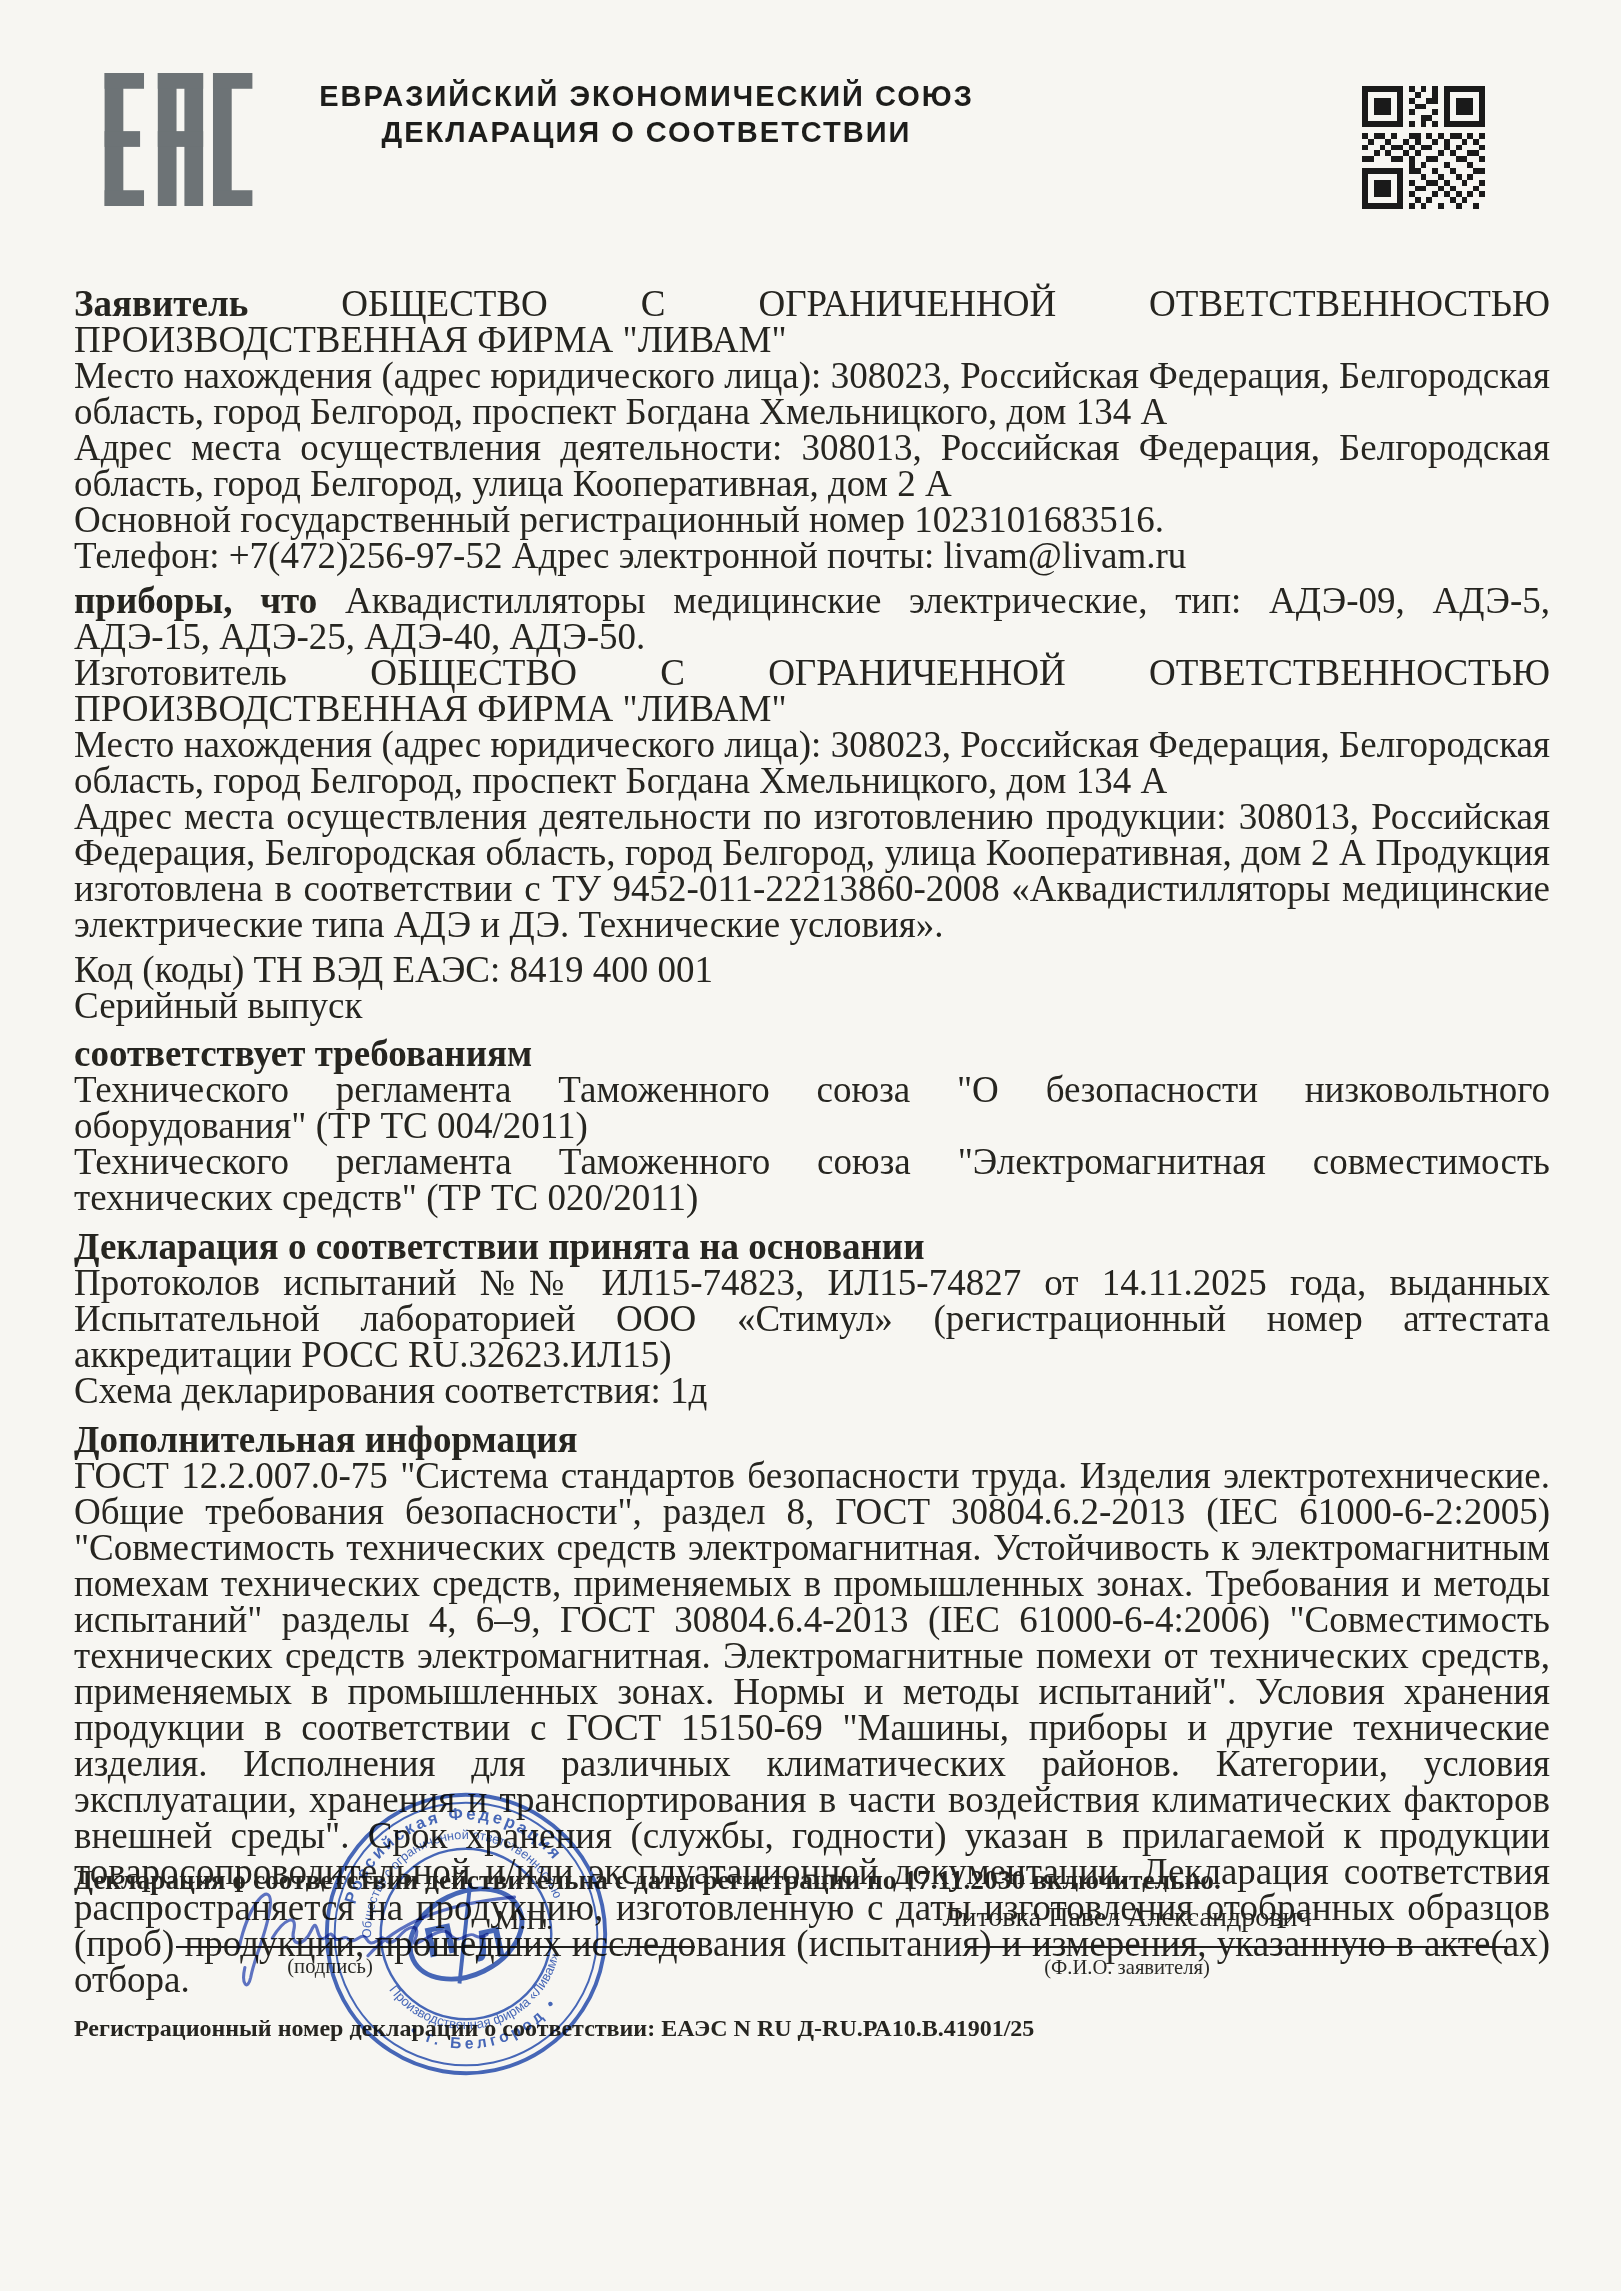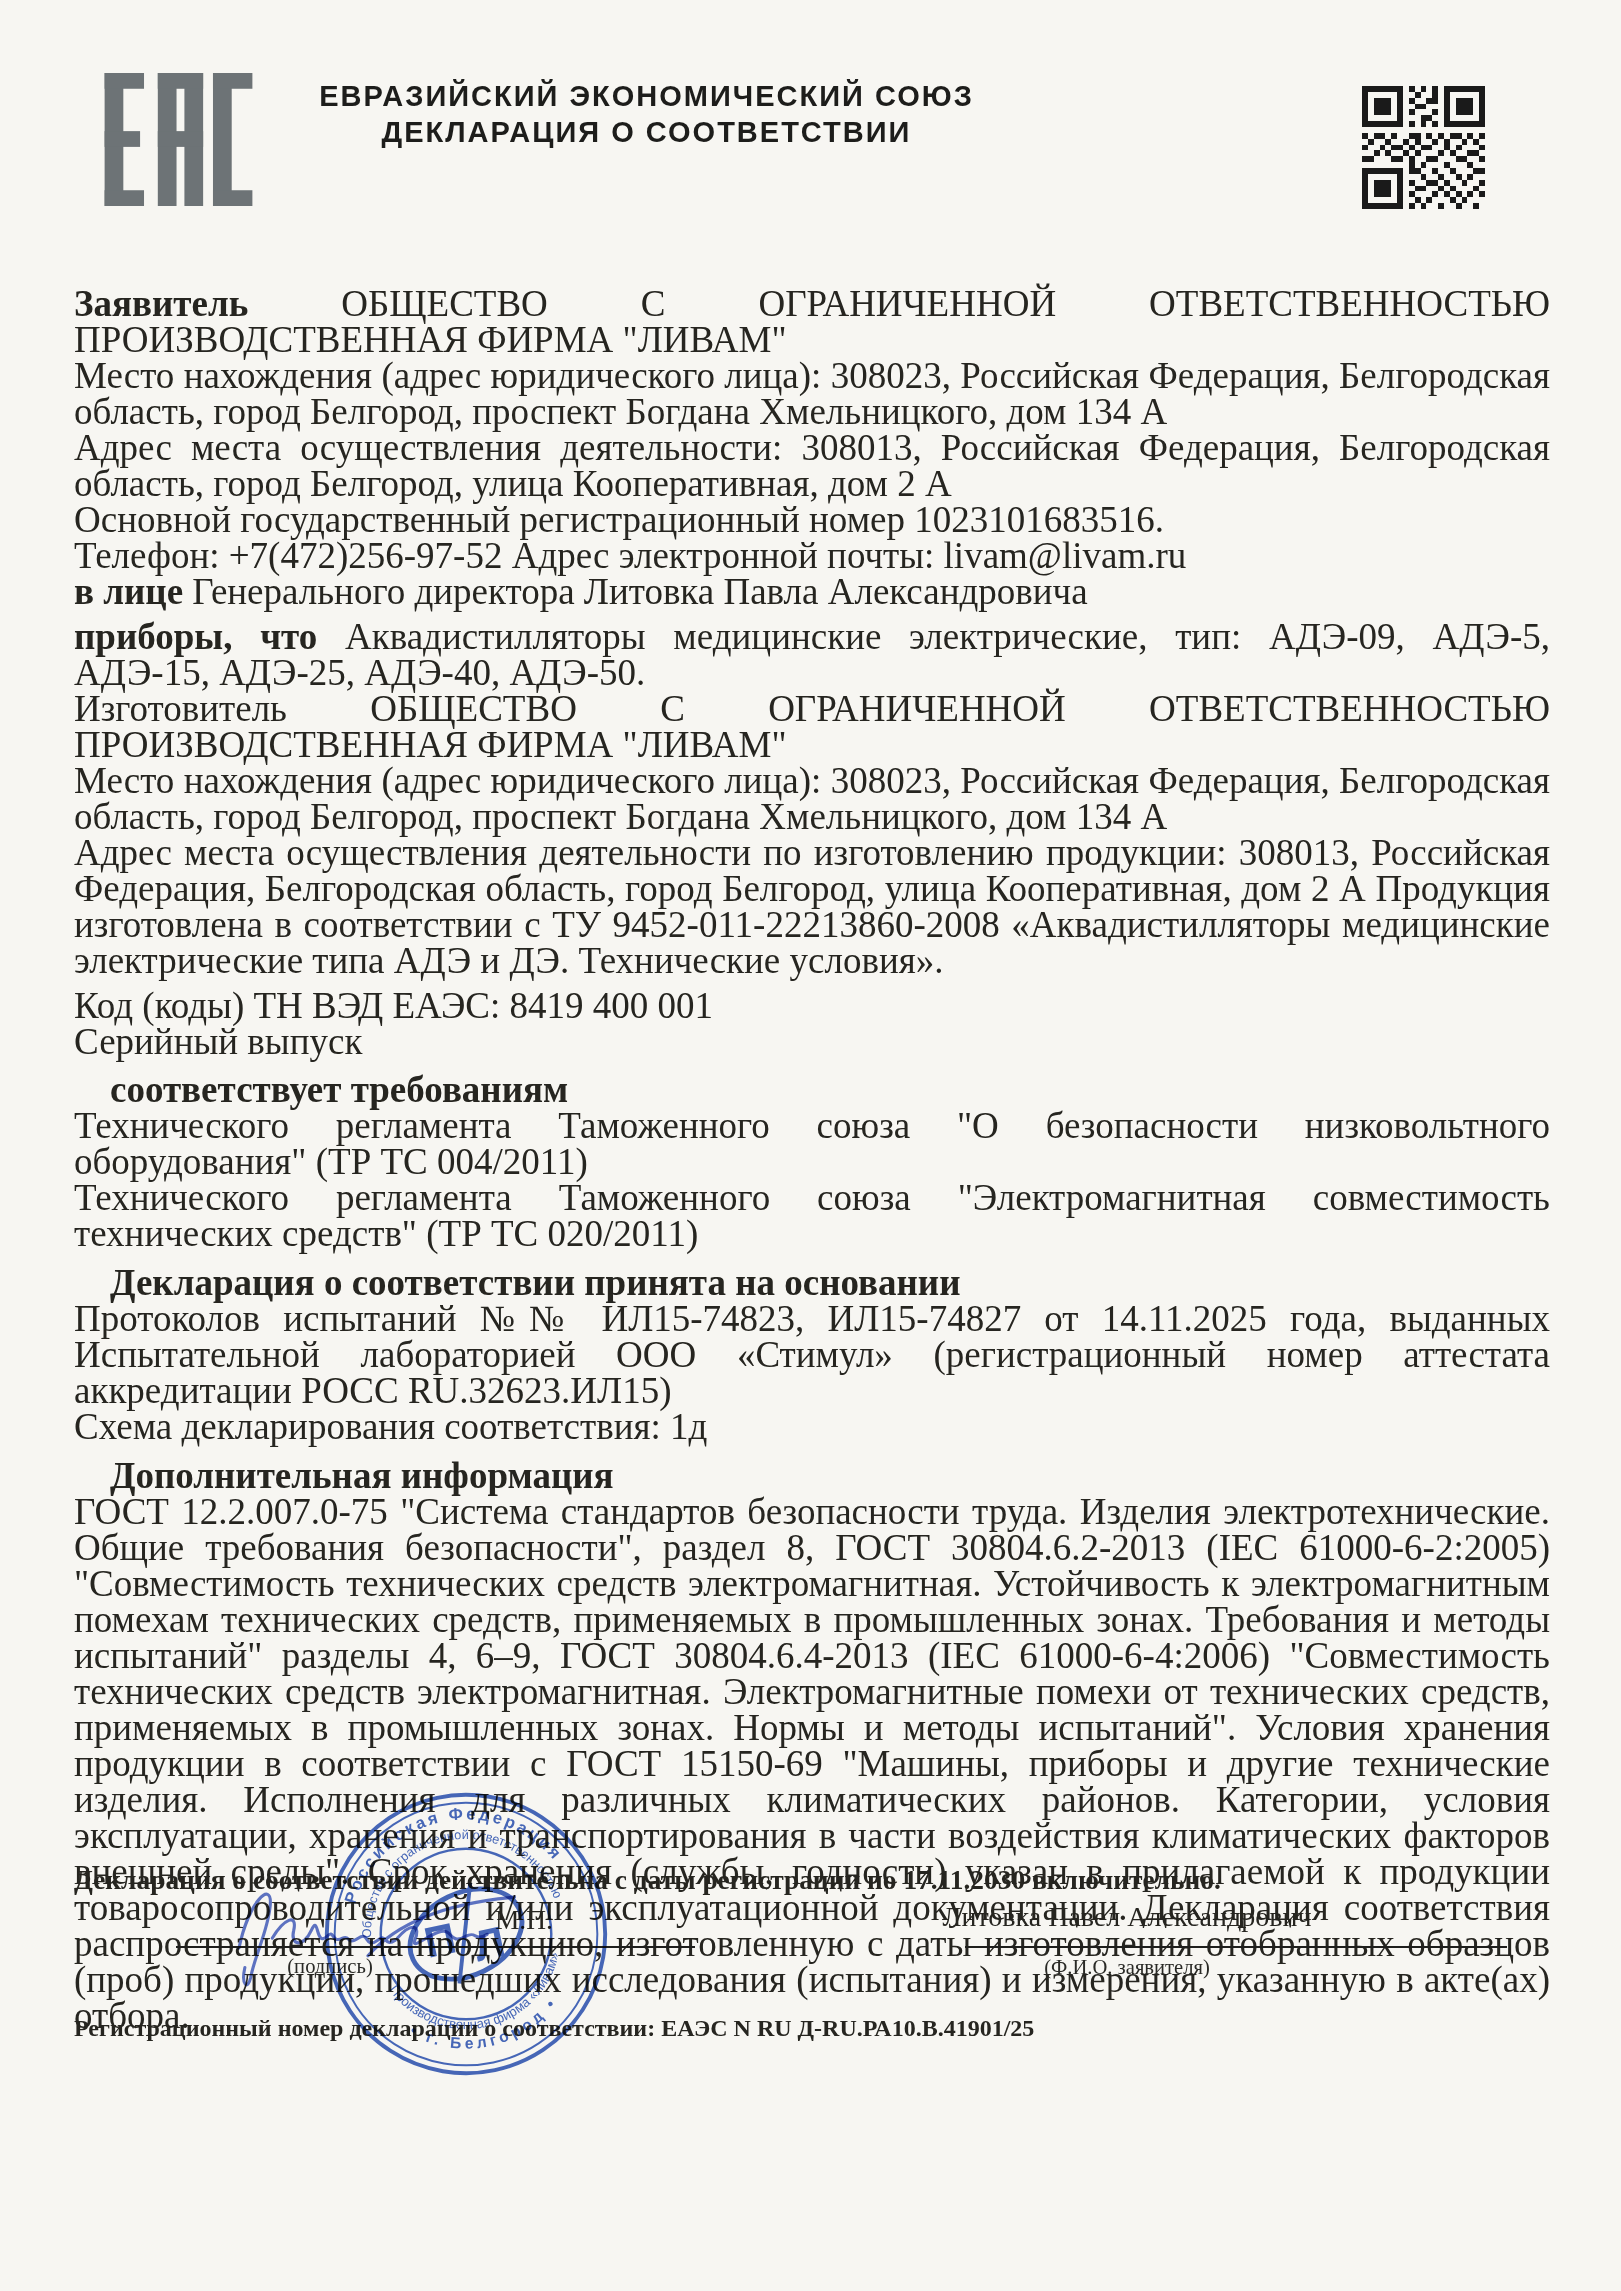--- a/index.html
+++ b/index.html
@@ -9,21 +9,21 @@
   .eac-logo{position:absolute;top:73px;left:104px;}
   .doc-title{position:absolute;top:78px;left:235px;width:823px;text-align:center;
              font-family:"Liberation Sans",sans-serif;font-weight:bold;font-size:29px;
              line-height:36px;letter-spacing:2px;color:#1d1d1b;}
   .qr{position:absolute;top:86px;left:1362px;width:123px;height:123px;}
   
   .body-block{position:absolute;top:286px;left:74px;width:1476px;font-size:37px;
               line-height:36px;text-align:justify;}
   .p{margin:0;}
   .mt{margin-top:8.8px;}
-  .mt2{margin-top:12.7px;margin-left:36px;}
+  .mt2{margin-top:12.7px;}
   .bold{font-weight:bold;}
   b.lead{font-weight:bold;}
   
   .validity{position:absolute;top:1865px;left:74px;width:1476px;font-size:27.4px;font-weight:bold;}
   .sign-line{position:absolute;border-top:2.9px solid #1f1f1d;}
   .line-left{top:1946px;left:176px;width:519px;}
   .line-right{top:1946px;left:965px;width:542px;}
   .caption{position:absolute;font-size:20.6px;color:#2a2a26;text-align:center;}
   .cap-sign{top:1955px;left:193px;width:274px;}
   .cap-fio{top:1956px;left:882px;width:490px;}
@@ -84,21 +84,20 @@
       <path fill="#1a1a1a" d="M8 0h1v1H8zM10 0h1v1h-1zM12 0h1v1h-1zM9 1h1v1H9zM12 1h1v1h-1zM8 2h1v1H8zM11 2h1v1h-1zM12 2h1v1h-1zM9 3h1v1H9zM10 3h1v1h-1zM8 4h1v1H8zM12 4h1v1h-1zM10 5h1v1h-1zM11 5h1v1h-1zM8 6h1v1H8zM10 6h1v1h-1zM12 6h1v1h-1zM0 8h1v1H0zM2 8h1v1H2zM3 8h1v1H3zM5 8h1v1H5zM8 8h1v1H8zM9 8h1v1H9zM11 8h1v1h-1zM13 8h1v1h-1zM15 8h1v1h-1zM16 8h1v1h-1zM18 8h1v1h-1zM20 8h1v1h-1zM1 9h1v1H1zM4 9h1v1H4zM7 9h1v1H7zM9 9h1v1H9zM12 9h1v1h-1zM14 9h1v1h-1zM17 9h1v1h-1zM19 9h1v1h-1zM0 10h1v1H0zM3 10h1v1H3zM5 10h1v1H5zM6 10h1v1H6zM8 10h1v1H8zM10 10h1v1h-1zM11 10h1v1h-1zM14 10h1v1h-1zM16 10h1v1h-1zM20 10h1v1h-1zM2 11h1v1H2zM4 11h1v1H4zM7 11h1v1H7zM9 11h1v1H9zM13 11h1v1h-1zM15 11h1v1h-1zM18 11h1v1h-1zM19 11h1v1h-1zM0 12h1v1H0zM1 12h1v1H1zM5 12h1v1H5zM6 12h1v1H6zM8 12h1v1H8zM11 12h1v1h-1zM12 12h1v1h-1zM16 12h1v1h-1zM17 12h1v1h-1zM20 12h1v1h-1zM8 13h1v1H8zM10 13h1v1h-1zM14 13h1v1h-1zM18 13h1v1h-1zM8 14h1v1H8zM9 14h1v1H9zM12 14h1v1h-1zM15 14h1v1h-1zM19 14h1v1h-1zM20 14h1v1h-1zM10 15h1v1h-1zM13 15h1v1h-1zM16 15h1v1h-1zM18 15h1v1h-1zM8 16h1v1H8zM11 16h1v1h-1zM12 16h1v1h-1zM14 16h1v1h-1zM17 16h1v1h-1zM20 16h1v1h-1zM9 17h1v1H9zM10 17h1v1h-1zM13 17h1v1h-1zM15 17h1v1h-1zM19 17h1v1h-1zM8 18h1v1H8zM12 18h1v1h-1zM14 18h1v1h-1zM16 18h1v1h-1zM18 18h1v1h-1zM20 18h1v1h-1zM9 19h1v1H9zM11 19h1v1h-1zM15 19h1v1h-1zM17 19h1v1h-1zM8 20h1v1H8zM10 20h1v1h-1zM13 20h1v1h-1zM16 20h1v1h-1zM19 20h1v1h-1z"></path>
     </svg>
   </div>
 
   <div class="body-block">
     <p class="p"><b class="lead">Заявитель</b> <span>ОБЩЕСТВО С ОГРАНИЧЕННОЙ ОТВЕТСТВЕННОСТЬЮ ПРОИЗВОДСТВЕННАЯ ФИРМА "ЛИВАМ"</span></p>
     <p class="p">Место нахождения (адрес юридического лица): 308023, Российская Федерация, Белгородская область, город Белгород, проспект Богдана Хмельницкого, дом 134 А</p>
     <p class="p">Адрес места осуществления деятельности: 308013, Российская Федерация, Белгородская область, город Белгород, улица Кооперативная, дом 2 А</p>
     <p class="p">Основной государственный регистрационный номер 1023101683516.</p>
     <p class="p">Телефон: +7(472)256-97-52 Адрес электронной почты: livam@livam.ru</p>
-    <p class="p"><b class="lead">в лице</b> <span>Генерального директора Литовка Павла Александровича</span></p>
     <p class="p mt"><b class="lead">приборы, что</b> <span>Аквадистилляторы медицинские электрические, тип: АДЭ-09, АДЭ-5, АДЭ-15, АДЭ-25, АДЭ-40, АДЭ-50.</span></p>
     <p class="p">Изготовитель ОБЩЕСТВО С ОГРАНИЧЕННОЙ ОТВЕТСТВЕННОСТЬЮ ПРОИЗВОДСТВЕННАЯ ФИРМА "ЛИВАМ"</p>
     <p class="p">Место нахождения (адрес юридического лица): 308023, Российская Федерация, Белгородская область, город Белгород, проспект Богдана Хмельницкого, дом 134 А</p>
     <p class="p">Адрес места осуществления деятельности по изготовлению продукции: 308013, Российская Федерация, Белгородская область, город Белгород, улица Кооперативная, дом 2 А Продукция изготовлена в соответствии с ТУ 9452-011-22213860-2008 «Аквадистилляторы медицинские электрические типа АДЭ и ДЭ. Технические условия».</p>
     <p class="p mt">Код (коды) ТН ВЭД ЕАЭС: 8419 400 001</p>
     <p class="p">Серийный выпуск</p>
     <p class="p mt2 bold">соответствует требованиям</p>
     <p class="p">Технического регламента Таможенного союза "О безопасности низковольтного оборудования" (ТР ТС 004/2011)</p>
     <p class="p">Технического регламента Таможенного союза "Электромагнитная совместимость технических средств" (ТР ТС 020/2011)</p>
     <p class="p mt2 bold">Декларация о соответствии принята на основании</p>

